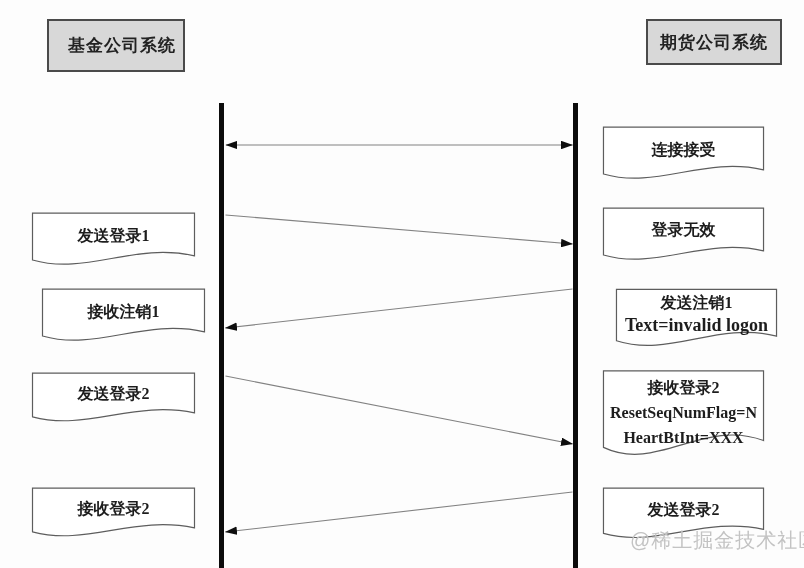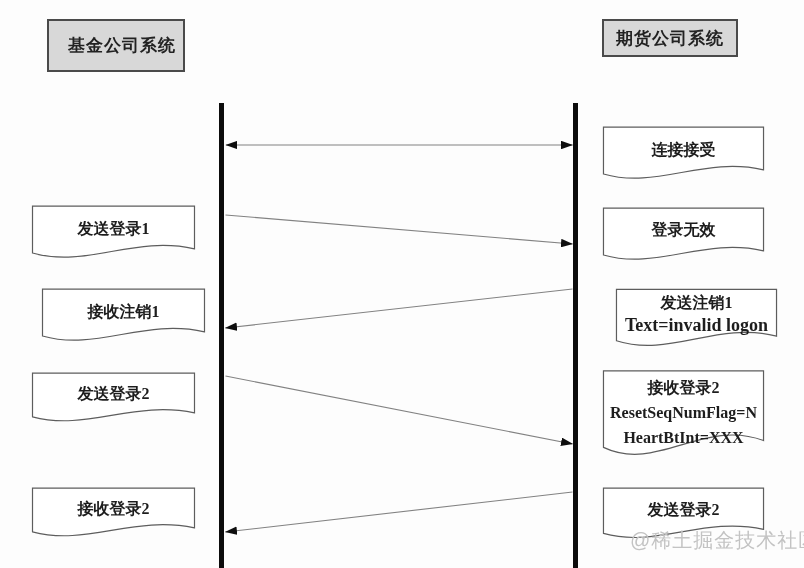--- a/index.html
+++ b/index.html
@@ -9,21 +9,21 @@
     font-family:"Liberation Serif", serif;
   }
   
   .header-box {
     position:absolute; box-sizing:border-box;
     background:#d8d8d8; border:2px solid #4a4a4a;
     display:flex; align-items:center; justify-content:center;
     font-weight:bold; font-size:17px; color:#222; letter-spacing:1px;
   }
   #header-left  { left:47px;  top:19px; width:138px; height:53px;padding-left:12px; }
-  #header-right { left:602px; top:19px; width:136px; height:38px; }
+  #header-right { left:646px; top:19px; width:136px; height:46px; }
   
   .lifeline { position:absolute; width:5px; background:#0c0c0c; top:103px; height:465px; }
   #lifeline-left  { left:219px; }
   #lifeline-right { left:573px; }
   
   .doc { position:absolute; }
   .doc svg.doc-shape { position:absolute; left:0; top:0; width:100%; height:100%; overflow:visible; }
   .doc svg.doc-shape path { fill:#ffffff; stroke:#5d5d5d; stroke-width:1.2; vector-effect:non-scaling-stroke; }
   .doc-text {
     position:absolute; left:0; right:0; text-align:center;
@@ -47,21 +47,21 @@
 
 <div class="canvas">
 
   <div class="header-box" id="header-left">基金公司系统</div>
   <div class="header-box" id="header-right">期货公司系统</div>
 
   <div class="lifeline" id="lifeline-left"></div>
   <div class="lifeline" id="lifeline-right"></div>
 
 
-  <div class="doc" style="left:30px;top:205px;width:167px;height:60px">
+  <div class="doc" style="left:30px;top:212px;width:167px;height:60px">
     <svg class="doc-shape" viewBox="0 0 100 100" preserveAspectRatio="none">
       <path d="M1.5,2 L98.5,2 L98.5,73 C62,50 34,106 1.5,80 Z"></path>
       </svg>
     <div class="doc-text pad13">发送登录1</div>
   </div>
 
   <div class="doc" style="left:40px;top:288px;width:167px;height:60px">
     <svg class="doc-shape" viewBox="0 0 100 100" preserveAspectRatio="none">
       <path d="M1.5,2 L98.5,2 L98.5,73 C62,50 34,106 1.5,80 Z"></path>
       </svg>

